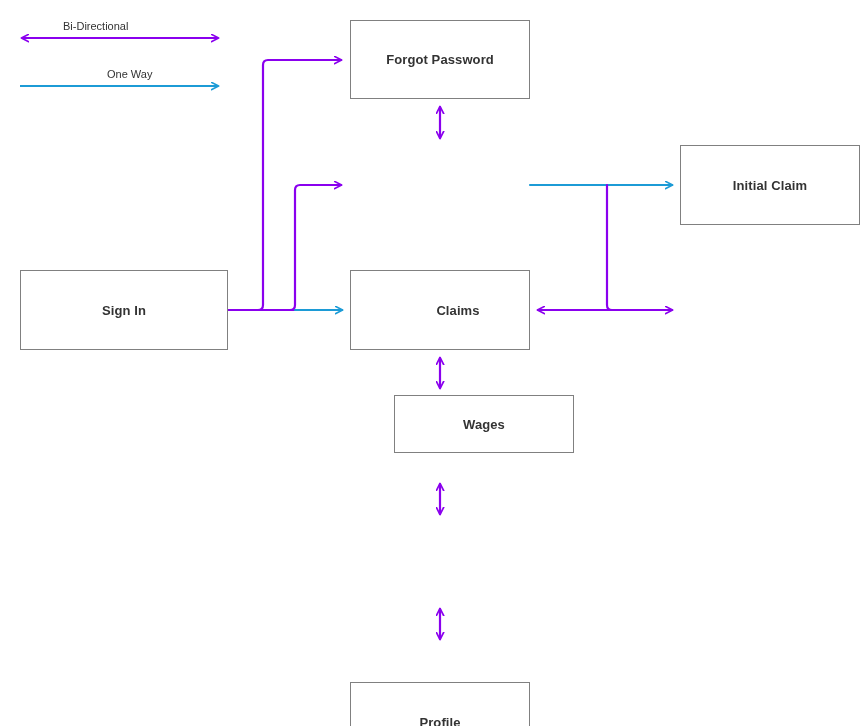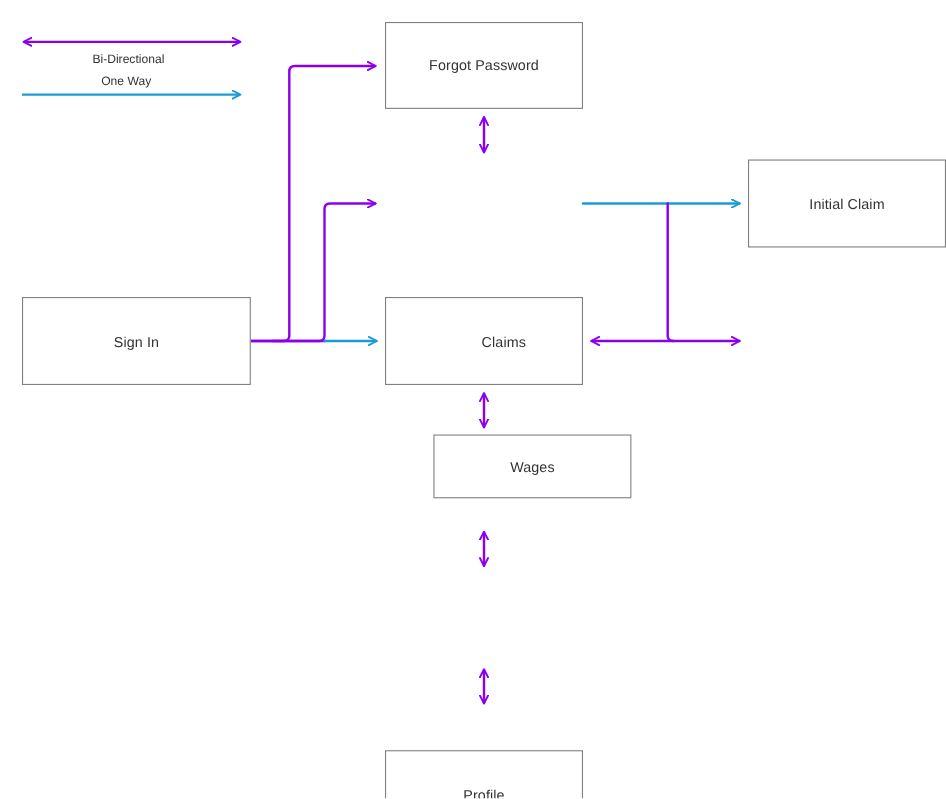--- a/index.html
+++ b/index.html
@@ -29,21 +29,21 @@
     box-sizing: border-box;
     border: 1px solid #808080;
     background: #ffffff;
     display: flex;
     align-items: center;
     justify-content: center;
     z-index: 3;
   }
   .node-label {
     font-size: 13px;
-    font-weight: normal;
+    font-weight: bold;
     color: #333333;
     letter-spacing: 0.1px;
     text-align: center;
     font-family: "Liberation Sans", sans-serif;
   }
   .legend-label {
     position: absolute;
     font-size: 11px;
     color: #333333;
     font-family: "Liberation Sans", sans-serif;
@@ -91,22 +91,22 @@
 
     <line x1="538" y1="310" x2="672" y2="310" stroke="#8A00EE" stroke-width="2.2" stroke-linecap="round" marker-start="url(#ah-purple-start)" marker-end="url(#ah-purple)"></line>
 
     <line x1="440" y1="358" x2="440" y2="388" stroke="#8A00EE" stroke-width="2.2" stroke-linecap="round" marker-start="url(#ah-purple-start)" marker-end="url(#ah-purple)"></line>
 
     <line x1="440" y1="484" x2="440" y2="514" stroke="#8A00EE" stroke-width="2.2" stroke-linecap="round" marker-start="url(#ah-purple-start)" marker-end="url(#ah-purple)"></line>
 
     <line x1="440" y1="609" x2="440" y2="639" stroke="#8A00EE" stroke-width="2.2" stroke-linecap="round" marker-start="url(#ah-purple-start)" marker-end="url(#ah-purple)"></line>
   </svg>
 
-  <div class="legend-label" style="left:84px; top:20px;margin-top:28px;">Bi-Directional</div>
-  <div class="legend-label" style="left:92px; top:68px;text-align:right;">One Way</div>
+  <div class="legend-label" style="left:63px; top:20px;">Bi-Directional</div>
+  <div class="legend-label" style="left:107px; top:68px;text-align:right;">One Way</div>
 
   <div class="node" style="left:350px; top:20px; width:180px; height:79px;">
     <span class="node-label">Forgot Password</span>
   </div>
 
 
   <div class="node" style="left:680px; top:145px; width:180px; height:80px;">
     <span class="node-label">Initial Claim</span>
   </div>
 

